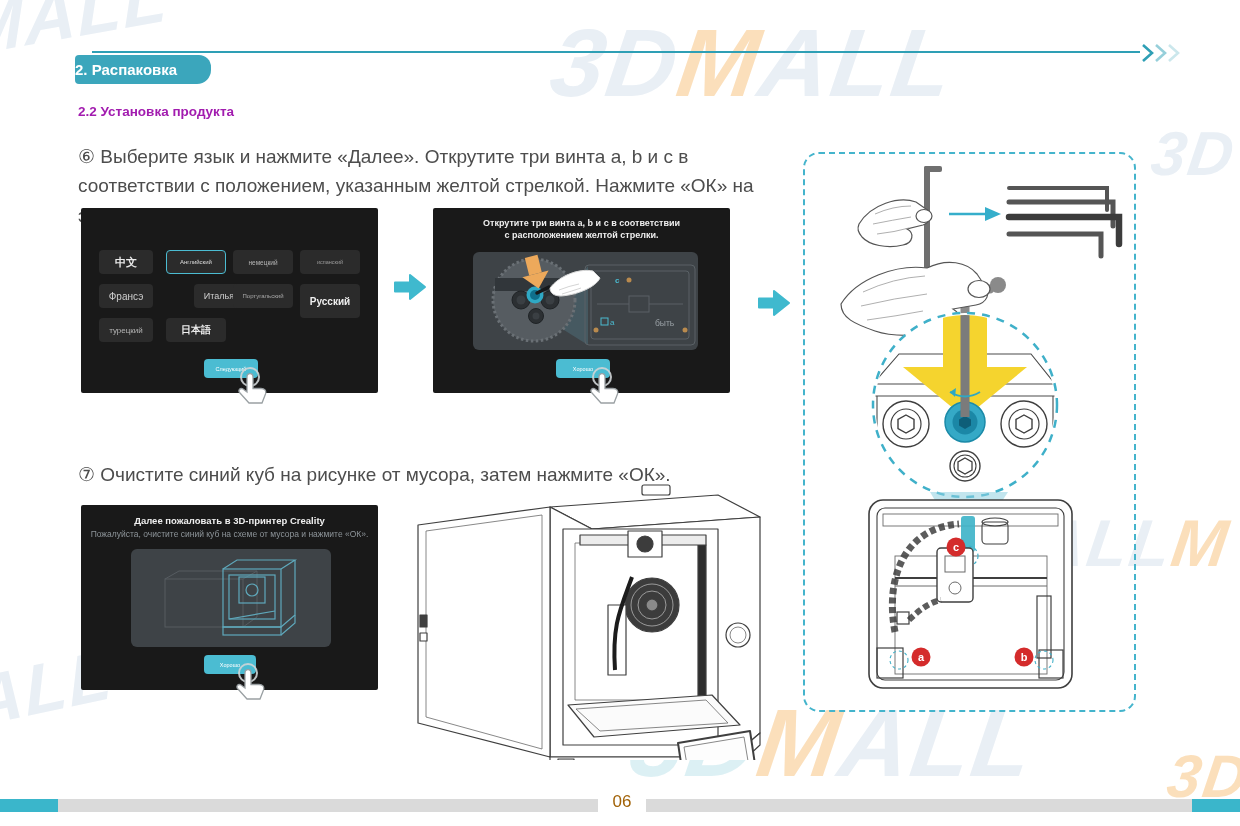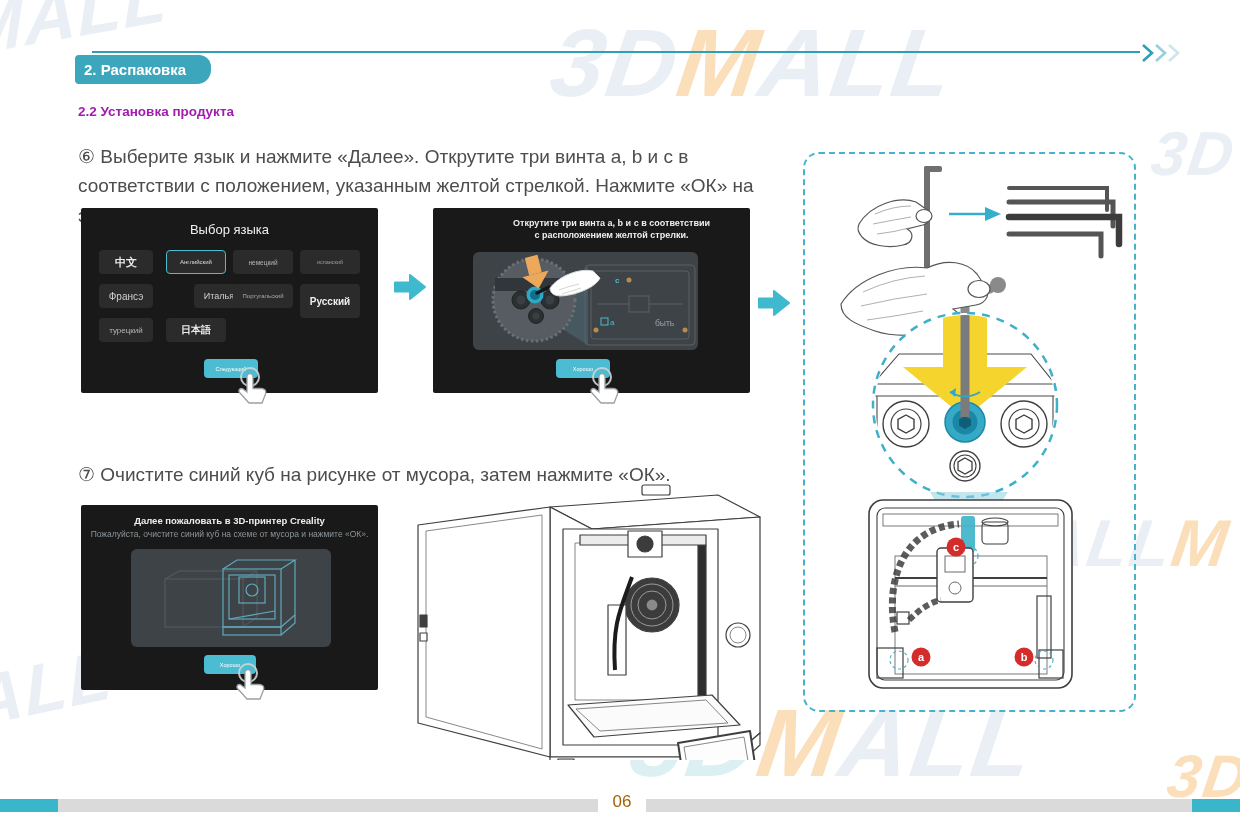--- a/index.html
+++ b/index.html
@@ -9,21 +9,21 @@
   
   .wm{position:absolute;font-weight:bold;font-style:italic;letter-spacing:2px;
       transform:skewX(-8deg);white-space:nowrap;z-index:0;pointer-events:none;user-select:none;}
   .wm .blue{color:#e9eff5;}
   .wm .orange{color:rgba(246,176,86,.40);}
   .wm .teal{color:rgba(140,205,220,.30);}
   
   .topline{position:absolute;left:92px;top:51px;width:1048px;height:2px;background:#2e9fb5;z-index:1;}
   .chip{position:absolute;left:75px;top:55px;width:136px;height:29px;background:#3ba6bc;
         border-radius:4px 12px 14px 4px;color:#fff;font-weight:bold;font-size:15px;
-        line-height:29px;padding-left:9px;box-sizing:border-box;z-index:2;}
+        line-height:29px;padding-left:0;box-sizing:border-box;z-index:2;}
   .subsection{position:absolute;left:78px;top:104px;color:#a21caf;font-weight:bold;font-size:13.5px;z-index:2;}
   .step{position:absolute;color:#4d4d4d;font-size:19px;line-height:1.55;z-index:2;margin:0;}
   
   .screen{position:absolute;width:297px;height:185px;background:#191919;border-radius:2px;z-index:2;}
   .scr-title{position:absolute;width:100%;text-align:center;color:#efefef;}
   .lang-btn{position:absolute;background:#2b2b2b;border-radius:4px;display:flex;
             align-items:center;justify-content:center;color:#c8c8c8;box-sizing:border-box;}
   .teal-btn{position:absolute;background:#4bbcd2;border-radius:4px;color:#ffffff;
             display:flex;align-items:center;justify-content:center;font-size:5.5px;}
   .cursor{position:absolute;z-index:5;}
@@ -60,21 +60,20 @@
   <polyline points="3,2 12,10 3,18" fill="none" stroke="#2e9fb5" stroke-width="2.6"></polyline>
   <polyline points="16,2 25,10 16,18" fill="none" stroke="#2e9fb5" stroke-width="2.6" opacity="0.5"></polyline>
   <polyline points="29,2 38,10 29,18" fill="none" stroke="#2e9fb5" stroke-width="2.6" opacity="0.25"></polyline>
 </svg>
 <div class="chip"><span>2. Распаковка</span></div>
 <div class="subsection">2.2 Установка продукта</div>
 
 <p class="step" style="left:78px;top:142px;width:700px;">⑥ Выберите язык и нажмите «Далее». Открутите три винта a, b и c в соответствии с положением, указанным желтой стрелкой. Нажмите «ОК» на экране.</p>
 
 <div class="screen" style="left:81px;top:208px;">
-  <div class="scr-title" style="top:14px;font-size:13px;">Выбор языка</div>
   <div class="lang-btn" style="left:18px; top:42px;width:54px;height:24px;font-size:11px;font-weight:bold;color:#eaeaea;">中文</div>
   <div class="lang-btn" style="left:85px; top:42px;width:60px;height:24px;font-size:6px;color:#ddd;border:1px solid #4bbcd2;">Английский</div>
   <div class="lang-btn" style="left:152px;top:42px;width:60px;height:24px;font-size:6.5px;color:#b5b5b5;">немецкий</div>
   <div class="lang-btn" style="left:219px;top:42px;width:60px;height:24px;font-size:5.5px;color:#9a9a9a;">испанский</div>
   <div class="lang-btn" style="left:18px; top:76px;width:54px;height:24px;font-size:10px;color:#cfcfcf;">Франсэ</div>
   <div class="lang-btn" style="left:85px; top:76px;width:60px;height:24px;font-size:9px;color:#cfcfcf;margin-left:28px;">Итальяно</div>
   <div class="lang-btn" style="left:152px;top:76px;width:60px;height:24px;font-size:6px;color:#a8a8a8;">Португальский</div>
   <div class="lang-btn" style="left:219px;top:76px;width:60px;height:34px;font-size:10px;font-weight:bold;color:#efefef;">Русский</div>
   <div class="lang-btn" style="left:18px; top:110px;width:54px;height:24px;font-size:8px;color:#b5b5b5;">турецкий</div>
   <div class="lang-btn" style="left:85px; top:110px;width:60px;height:24px;font-size:10px;font-weight:bold;color:#efefef;">日本語</div>
@@ -82,21 +81,21 @@
   <svg class="cursor" style="left:155px;top:158px;" width="40" height="50" viewBox="0 0 40 50">
     <circle cx="14" cy="11" r="9" fill="none" stroke="#cfd4d6" stroke-width="2" opacity="0.9"></circle>
     <path d="M11 11 v15 l-4 -3 c-3 -1.5 -5.5 1.5 -3 4 l9 10 h13 l3.5 -9 c1 -3.5 -1 -5.5 -4.5 -5.5 h-8 v-11.5 c0 -4.5 -6 -4.5 -6 0 z" fill="#ffffff" stroke="#9aa0a3" stroke-width="1.3"></path>
   </svg>
 </div>
 
 <svg class="abs" style="left:392px;top:272px;z-index:2;" width="36" height="30" viewBox="0 0 36 30">
   <path d="M3 10.5 h15 v-7.5 l15 12 -15 12 v-7.5 h-15 z" fill="#3fb9ce" stroke="#3fb9ce" stroke-width="2" stroke-linejoin="round"></path>
 </svg>
 
-<div class="screen" style="left:433px;top:208px;padding-left:20px;">
+<div class="screen" style="left:433px;top:208px;">
   <div class="scr-title" style="top:10px;font-size:9px;font-weight:600;">Открутите три винта a, b и c в соответствии</div>
   <div class="scr-title" style="top:22px;font-size:9px;font-weight:600;">с расположением желтой стрелки.</div>
   <div class="panel" style="left:40px;top:44px;width:225px;height:98px;"></div>
   <svg class="abs" style="left:0;top:0;" width="297" height="185" viewBox="0 0 297 185">
 
     <polygon points="115,112 155,137 155,58" fill="#63a8bd" opacity="0.22"></polygon>
 
     <g stroke="#5a6166" fill="none" stroke-width="1">
       <rect x="152" y="57" width="110" height="80" rx="4"></rect>
       <rect x="158" y="63" width="98" height="68" rx="3"></rect>

